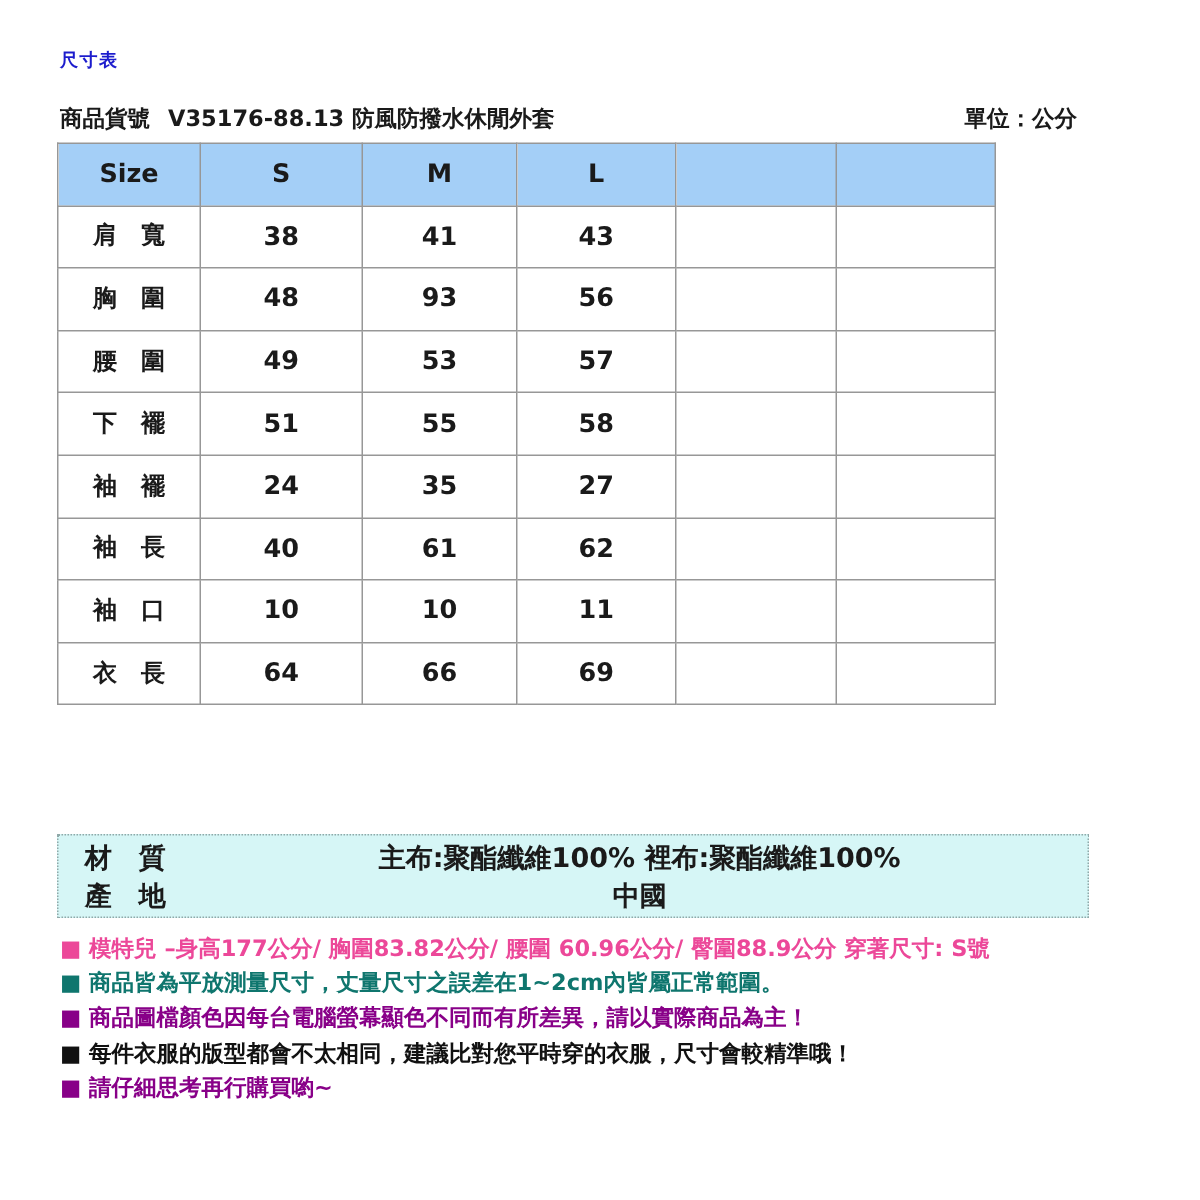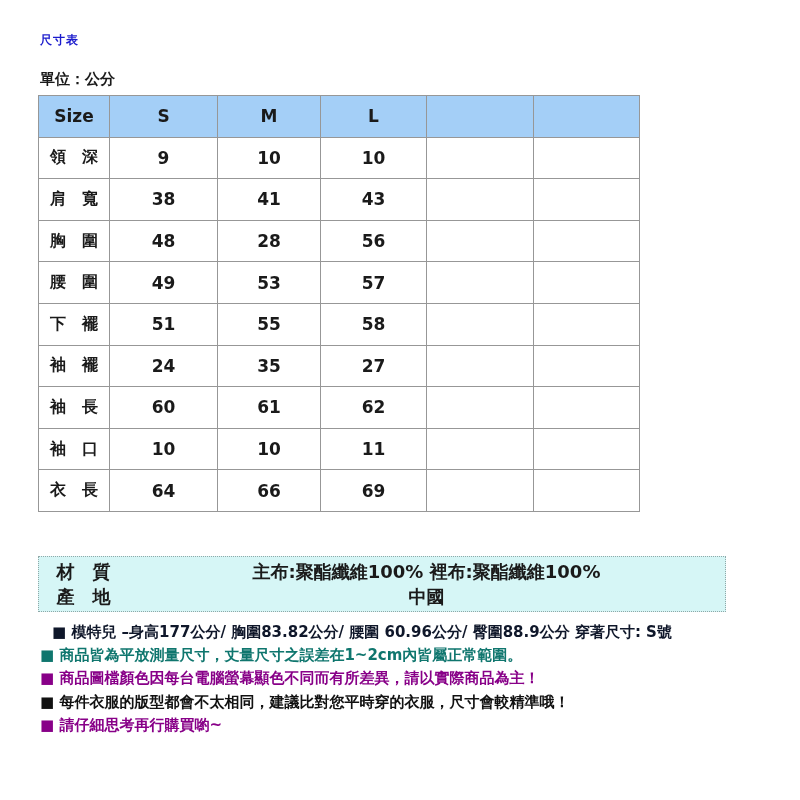--- a/index.html
+++ b/index.html
@@ -41,21 +41,21 @@
   .size-table th, .size-table td {
     border: 1px solid #979797;
     text-align: center;
     vertical-align: middle;
     height: 41.6px;
     overflow: hidden;
   }
   .size-table th { background: #a4cff7; font-size: 17px; }
   .size-table td { font-size: 17px; }
   .size-table td.row-label { font-size: 16px; }
-  .col-0 { width: 71px; margin-top: 20px; }
+  .col-0 { width: 95px; margin-top: 20px; }
   .col-1 { width: 108px; }
   .col-2 { width: 103px; }
   .col-3 { width: 106px; }
   .col-4 { width: 107px; }
   .col-5 { width: 106px; }
   .info-block {
     position: absolute;
     left: 38px;
     top: 556px;
     width: 688px;
@@ -87,55 +87,51 @@
   }
 </style>
 </head>
 <body>
 
 <div class="page">
 
   <div class="page-title" style="color: rgb(28, 28, 205);">尺寸表</div>
 
   <div class="product-row">
+    <div class="product-left">
+      <span>商品貨號</span>
+      <span>V35176-88.13 防風防撥水休閒外套</span>
+    </div>
     <span>單位：公分</span>
   </div>
 
   <table class="size-table">
     <thead>
       <tr>
         <th class="col-0">Size</th>
         <th class="col-1">S</th>
         <th class="col-2">M</th>
         <th class="col-3">L</th>
         <th class="col-4"></th>
         <th class="col-5"></th>
       </tr>
     </thead>
     <tbody>
       <tr>
-        <td class="row-label col-0">領　深</td>
-        <td class="col-1">9</td>
-        <td class="col-2">10</td>
-        <td class="col-3">10</td>
-        <td class="col-4"></td>
-        <td class="col-5"></td>
-      </tr>
-      <tr>
         <td class="row-label col-0">肩　寬</td>
         <td class="col-1">38</td>
         <td class="col-2">41</td>
         <td class="col-3">43</td>
         <td class="col-4"></td>
         <td class="col-5"></td>
       </tr>
       <tr>
         <td class="row-label col-0">胸　圍</td>
         <td class="col-1">48</td>
-        <td class="col-2">28</td>
+        <td class="col-2">93</td>
         <td class="col-3">56</td>
         <td class="col-4"></td>
         <td class="col-5"></td>
       </tr>
       <tr>
         <td class="row-label col-0">腰　圍</td>
         <td class="col-1">49</td>
         <td class="col-2">53</td>
         <td class="col-3">57</td>
         <td class="col-4"></td>
@@ -152,21 +148,21 @@
       <tr>
         <td class="row-label col-0">袖　襬</td>
         <td class="col-1">24</td>
         <td class="col-2">35</td>
         <td class="col-3">27</td>
         <td class="col-4"></td>
         <td class="col-5"></td>
       </tr>
       <tr>
         <td class="row-label col-0">袖　長</td>
-        <td class="col-1">60</td>
+        <td class="col-1">40</td>
         <td class="col-2">61</td>
         <td class="col-3">62</td>
         <td class="col-4"></td>
         <td class="col-5"></td>
       </tr>
       <tr>
         <td class="row-label col-0">袖　口</td>
         <td class="col-1">10</td>
         <td class="col-2">10</td>
         <td class="col-3">11</td>
@@ -189,20 +185,20 @@
       <div class="info-label">材　質</div>
       <div class="info-value">主布:聚酯纖維100% 裡布:聚酯纖維100%</div>
     </div>
     <div class="info-row">
       <div class="info-label">產　地</div>
       <div class="info-value">中國</div>
     </div>
   </div>
 
   <div class="notes">
-    <div class="note" style="color: #0f172a; margin-left: 12px;">■ 模特兒 –身高177公分/ 胸圍83.82公分/ 腰圍 60.96公分/ 臀圍88.9公分  穿著尺寸: S號</div>
+    <div class="note" style="color: #ec4899;">■ 模特兒 –身高177公分/ 胸圍83.82公分/ 腰圍 60.96公分/ 臀圍88.9公分  穿著尺寸: S號</div>
     <div class="note" style="color: #0f766e;">■ 商品皆為平放測量尺寸，丈量尺寸之誤差在1~2cm內皆屬正常範圍。</div>
     <div class="note" style="color: rgb(136, 0, 136);">■ 商品圖檔顏色因每台電腦螢幕顯色不同而有所差異，請以實際商品為主！</div>
     <div class="note" style="color: rgb(17, 17, 17);">■ 每件衣服的版型都會不太相同，建議比對您平時穿的衣服，尺寸會較精準哦！</div>
     <div class="note" style="color: rgb(136, 0, 136);">■ 請仔細思考再行購買喲~</div>
   </div>
 
 </div>
 
 </body></html>

